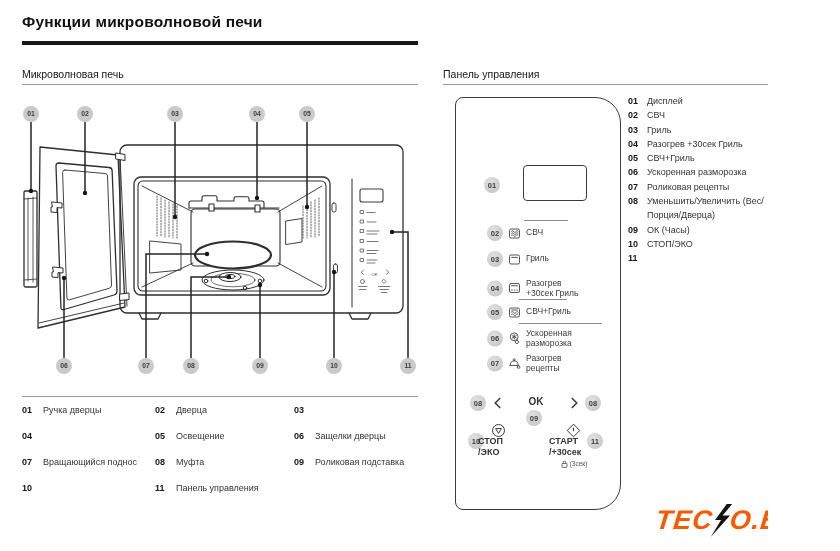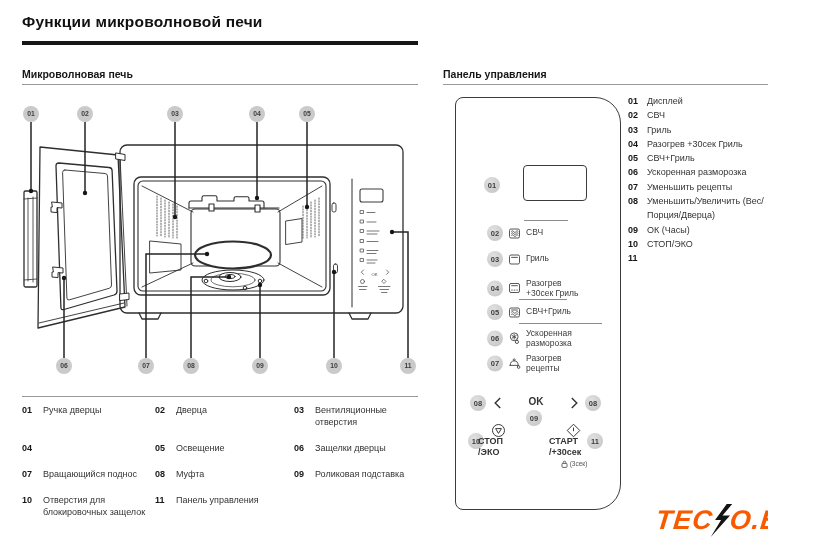--- a/index.html
+++ b/index.html
@@ -2,21 +2,21 @@
 <html><head>
 <meta charset="utf-8">
 <style>
   html,body{margin:0;padding:0;background:#fff}
   #page{position:relative;width:768px;height:551px;background:#fff;overflow:hidden;
         font-family:"Liberation Sans",sans-serif;color:#222}
   .abs{position:absolute}
   .rule{position:absolute;height:1px;background:#9a9a9a}
   .title{position:absolute;left:22px;top:13px;font-size:15.5px;font-weight:700;color:#111;letter-spacing:.2px}
   .trule{position:absolute;left:22px;top:41px;width:396px;height:4px;background:#161616}
-  .sect{position:absolute;font-size:10.5px;font-weight:700;color:#161616}
+  .sect{position:absolute;font-size:10.5px;font-weight:400;color:#161616}
   
   .co{width:16px;height:16px;border-radius:50%;flex:0 0 16px;
       background:radial-gradient(circle at 38% 30%,#e0e0e0,#c2c2c2);
       color:#3d3d3d;font-size:7.5px;font-weight:700;
       display:flex;align-items:center;justify-content:center}
   .pco{position:absolute}
   
   .panel{position:absolute;left:455px;top:97px;width:164px;height:411px;background:#fff;
          border:1.6px solid #3c3c3c;border-radius:8px 26px 26px 8px}
   .pdisplay{position:absolute;left:67px;top:67px;width:62px;height:34px;
@@ -228,21 +228,20 @@
   <div class="lcell">
         <span class="lnum">01</span>
         <span class="llabel">Ручка дверцы</span>
       </div>
   <div class="lcell">
         <span class="lnum">02</span>
         <span class="llabel">Дверца</span>
       </div>
   <div class="lcell">
         <span class="lnum">03</span>
-        <span class="llabel" style="max-width:86px">Вентиляционные отверстия</span>
       </div>
   <div class="lcell">
         <span class="lnum">04</span>
       </div>
   <div class="lcell">
         <span class="lnum">05</span>
         <span class="llabel">Освещение</span>
       </div>
   <div class="lcell">
         <span class="lnum">06</span>
@@ -255,21 +254,20 @@
   <div class="lcell">
         <span class="lnum">08</span>
         <span class="llabel">Муфта</span>
       </div>
   <div class="lcell">
         <span class="lnum">09</span>
         <span class="llabel">Роликовая подставка</span>
       </div>
   <div class="lcell">
         <span class="lnum">10</span>
-        <span class="llabel" style="max-width:108px">Отверстия для блокировочных защелок</span>
       </div>
   <div class="lcell">
         <span class="lnum">11</span>
         <span class="llabel">Панель управления</span>
       </div>
 </div>
 
 <div class="panel">
   <span class="co pco" style="left:28px;top:79px">01</span>
   <div class="pdisplay"></div>
@@ -410,21 +408,21 @@
   <div class="row">
         <span class="n">05</span>
         <span>СВЧ+Гриль</span>
       </div>
   <div class="row">
         <span class="n">06</span>
         <span>Ускоренная разморозка</span>
       </div>
   <div class="row">
         <span class="n">07</span>
-        <span>Уменьшить рецепты</span>
+        <span>Роликовая рецепты</span>
       </div>
   <div class="row">
         <span class="n">08</span>
         <span>Уменьшить/Увеличить (Вес/Порция/Дверца)</span>
       </div>
   <div class="row">
         <span class="n">09</span>
         <span>ОК (Часы)</span>
       </div>
   <div class="row">

